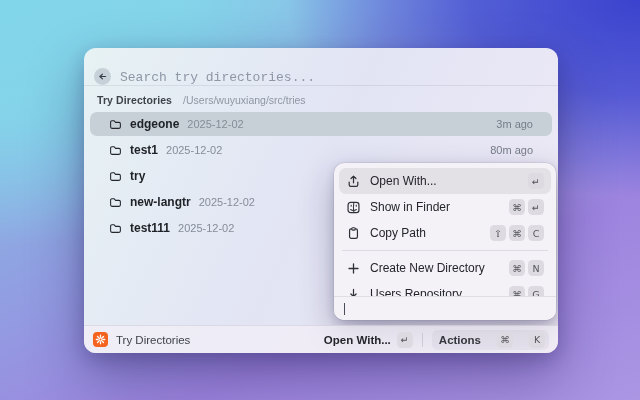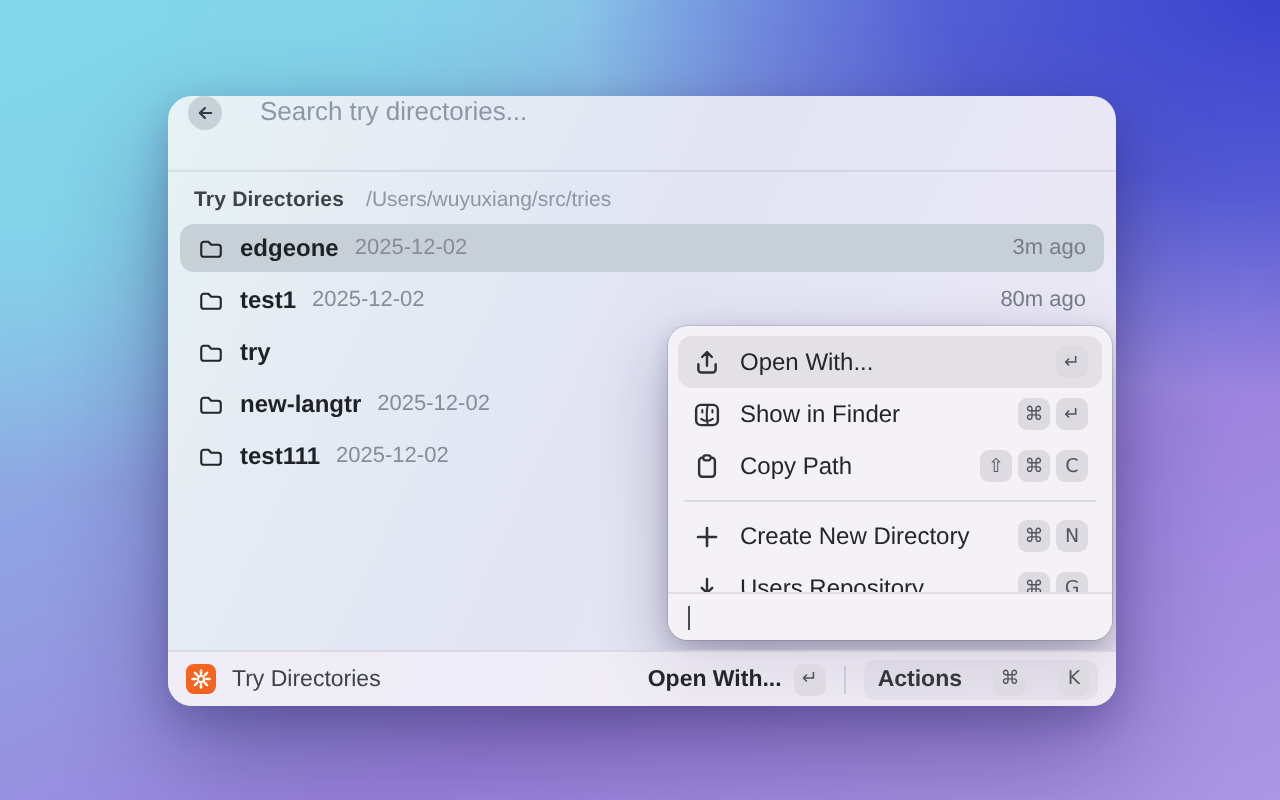--- a/index.html
+++ b/index.html
@@ -14,38 +14,38 @@
   }
 
   .window {
     position:absolute; left:84px; top:48px; width:474px; height:305px;
     border-radius:12px; overflow:hidden;
     background:linear-gradient(115deg,#e7f2f4 0%,#e2e4f4 48%,#efeaf6 100%);
     box-shadow:0 24px 55px rgba(28,20,80,0.38), 0 6px 18px rgba(28,20,80,0.22);
   }
 
   
-  .searchbar { height:38px; display:flex; align-items:flex-start; gap:19px; padding:0 10px;
-    border-bottom:1px solid rgba(45,45,75,0.09); }
+  .searchbar { height:38px; display:flex; align-items:flex-end; gap:9px; padding:0 10px;
+    border-bottom:1px solid rgba(45,45,75,0.09);font-family:Liberation Mono, monospace; }
   .backbtn { flex:0 0 auto; width:17px; height:17px; border-radius:50%;
     background:rgba(125,136,152,0.30); display:flex; align-items:center; justify-content:center;
     color:#343a42; cursor:default; }
   .search-input { flex:1; border:none; outline:none; background:transparent;
     font-family:inherit; font-size:13px; color:#30343b; }
   .search-input::placeholder { color:#8e97a6; opacity:1; }
 
   
   .section-row { display:flex; align-items:baseline; gap:11px; padding:8px 13px 3px; }
   .section-title { font-size:10.5px; font-weight:700; color:#3e4249; letter-spacing:.1px; }
   .section-path { font-size:10.5px; color:#8f96a2; }
 
   
   .list { padding:3px 6px 0; }
   .row { height:24px; margin-bottom:2px; border-radius:7px; display:flex; align-items:center;
-    gap:8px; padding:0 9px; }
+    gap:8px; padding:0 19px; }
   .row.selected { background:#c7d0d7; }
   .row-icon { flex:0 0 auto; display:flex; color:#23262b; }
   .row-name { font-size:12px; font-weight:700; color:#1e2126; white-space:nowrap; }
   .row-date { font-size:11px; color:#868d98; white-space:nowrap; }
   .row-ago { margin-left:auto; font-size:11px; color:#767d89; white-space:nowrap; }
 
   
   .menu { position:absolute; left:250px; top:115px; width:222px; height:157px;
     background:#f4f2f7; border-radius:10px; overflow:hidden;
     box-shadow:0 14px 34px rgba(24,18,60,0.30), 0 3px 10px rgba(24,18,60,0.16), 0 0 0 0.5px rgba(90,90,120,0.18); }

